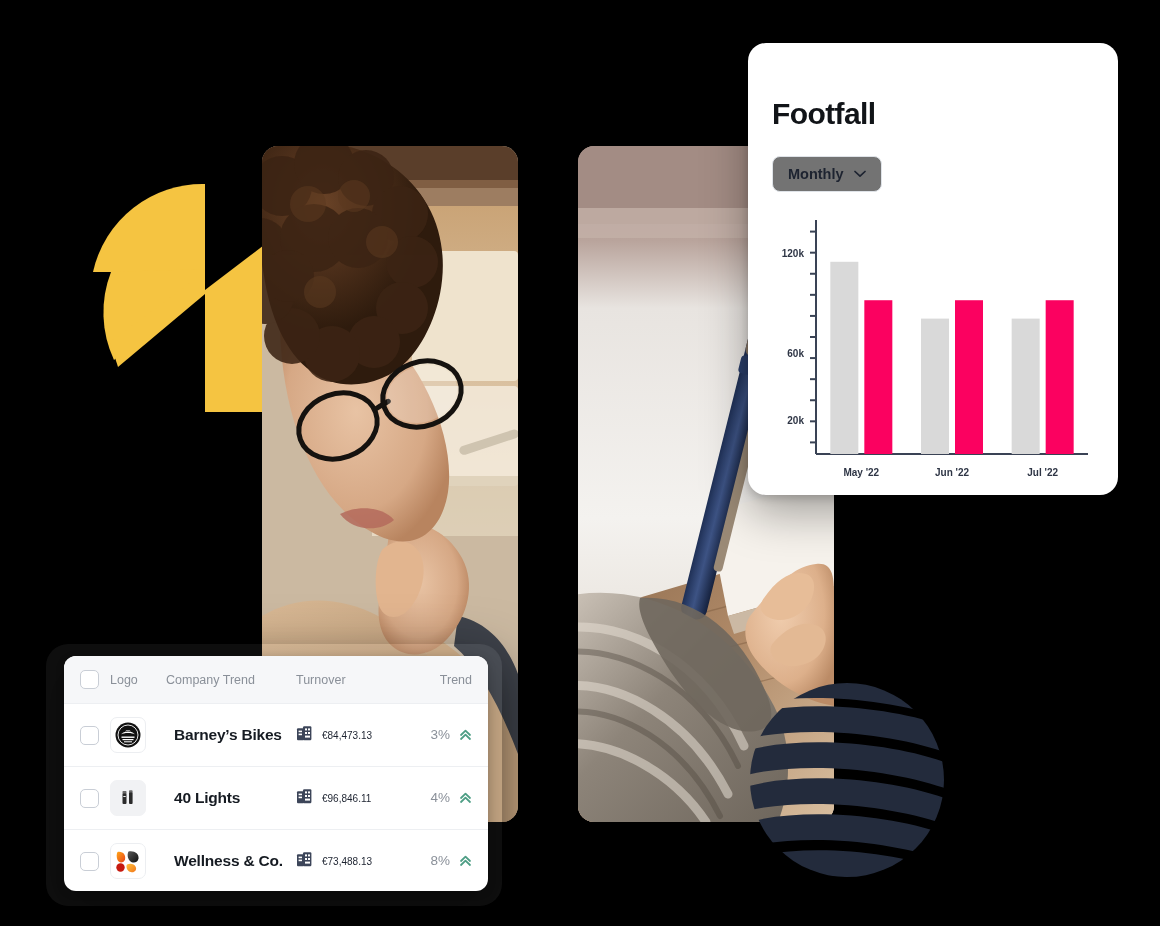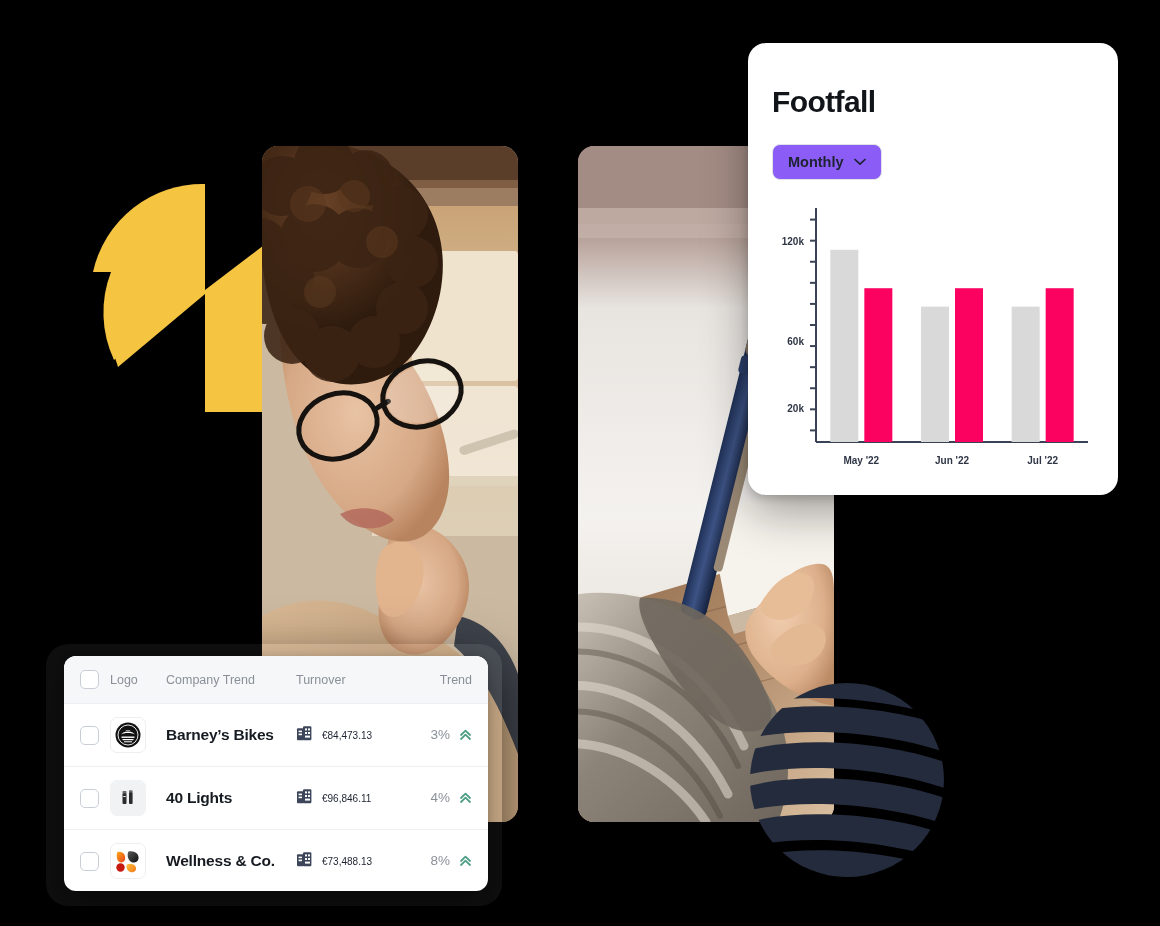--- a/index.html
+++ b/index.html
@@ -27,27 +27,27 @@
 
   
   .footfall-card {
     position: absolute; left: 748px; top: 43px; width: 370px; height: 452px;
     background: #ffffff; border-radius: 18px;
     box-shadow: 0 18px 46px rgba(0,0,0,0.34), 0 3px 10px rgba(0,0,0,0.18);
     padding: 26px 24px 0 24px;
   }
   .footfall-title {
     font-size: 30px; font-weight: 700; color: #111418; letter-spacing: -0.6px;
-    line-height: 1.1; margin-top: 16px;
+    line-height: 1.1; margin-top: 28px;
   }
   .control-row { display: flex; gap: 12px; margin-top: 26px; }
   .dropdown {
     display: inline-flex; align-items: center; gap: 10px;
     border: 1px solid #dfe3e8; border-radius: 8px;
-    background: #8b5cf6; padding: 9px 15px;
+    background: #737373; padding: 9px 15px;
     font-size: 14.5px; font-weight: 700; color: #1d2330;
     cursor: pointer; white-space: nowrap;
   }
   .dropdown .chev { display: inline-block; line-height: 0; }
 
   
   .chart-wrap { position: relative; margin-top: 22px; width: 322px; height: 280px; }
   .chart-svg { display: block; }
 
   
@@ -78,21 +78,21 @@
   .checkbox {
     width: 19px; height: 19px; border: 1.5px solid #c9ced6; border-radius: 5px;
     background: #fff; display: block; cursor: pointer;
   }
   .logo-tile {
     width: 36px; height: 36px; border-radius: 7px; background: #fff;
     border: 1px solid #eceef1; display: flex; align-items: center;
     justify-content: center; overflow: hidden;
   }
   .logo-tile.grey { background: #f1f2f4; border-color: #f1f2f4; }
-  .company-name { font-weight: 700; font-size: 15.5px; color: #161b22; letter-spacing: -0.2px; }
+  .company-name { font-weight: 700; font-size: 15.5px; color: #161b22; letter-spacing: -0.2px; margin-left: 8px; }
   .turn-cell { display: flex; align-items: center; gap: 9px; }
   .turn-val { font-size: 10px; color: #1d2330; }
   .trend-cell { text-align: right; padding-right: 16px; white-space: nowrap; }
   .trend-pct { font-size: 13.5px; color: #8a9099; }
   .trend-arrow { display: inline-block; margin-left: 5px; vertical-align: -2px; }
 
   .axis-label { font-size: 10px; fill: #2e3545; font-weight: 700;
                 font-family: "Liberation Sans", sans-serif; }
   .x-label { font-size: 10px; fill: #2e3545; font-weight: 700;
              font-family: "Liberation Sans", sans-serif; text-anchor: middle; }

